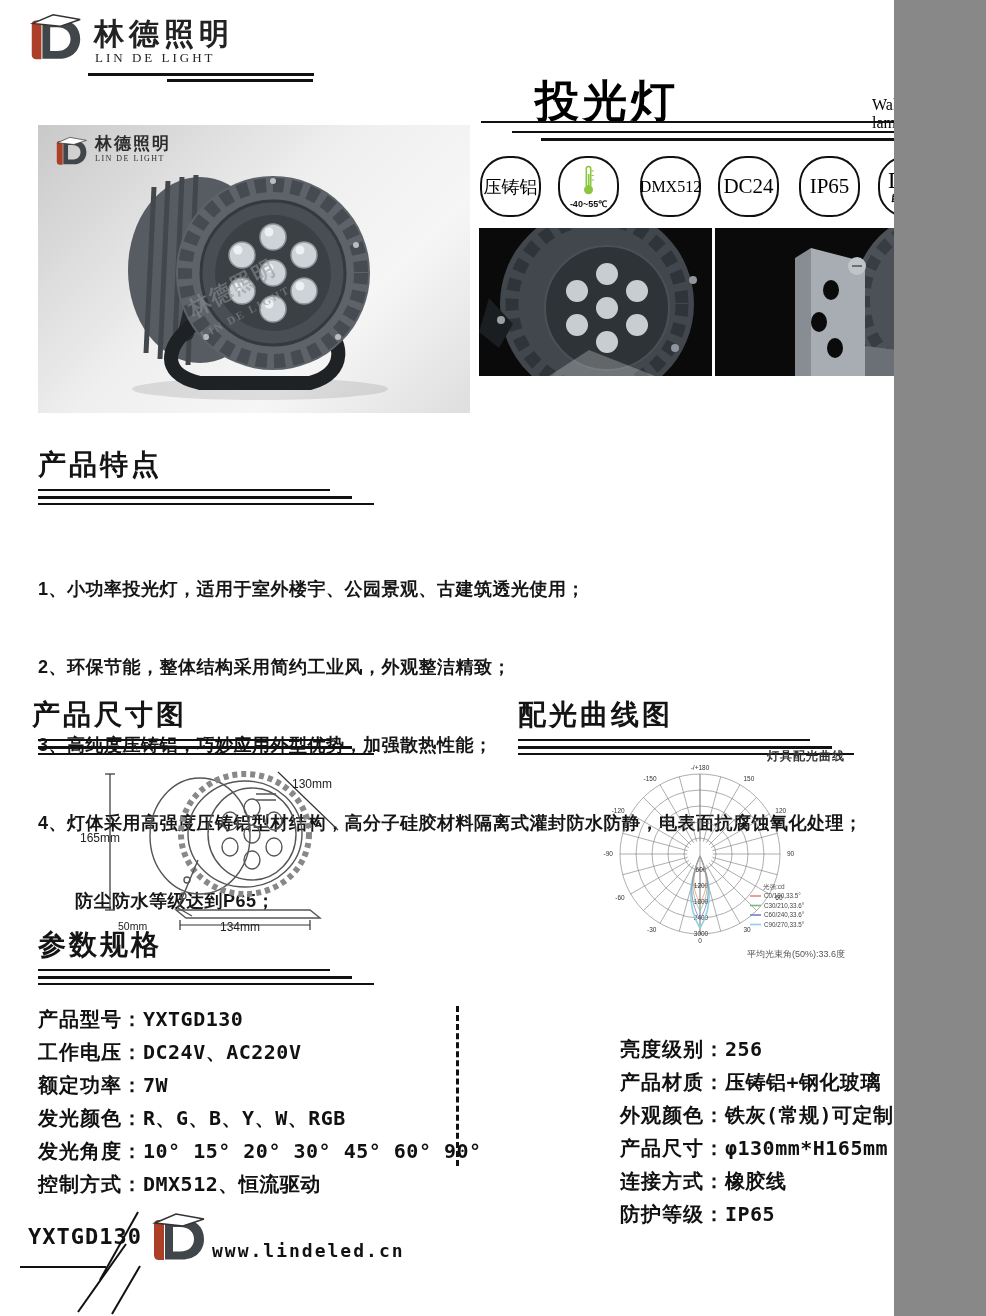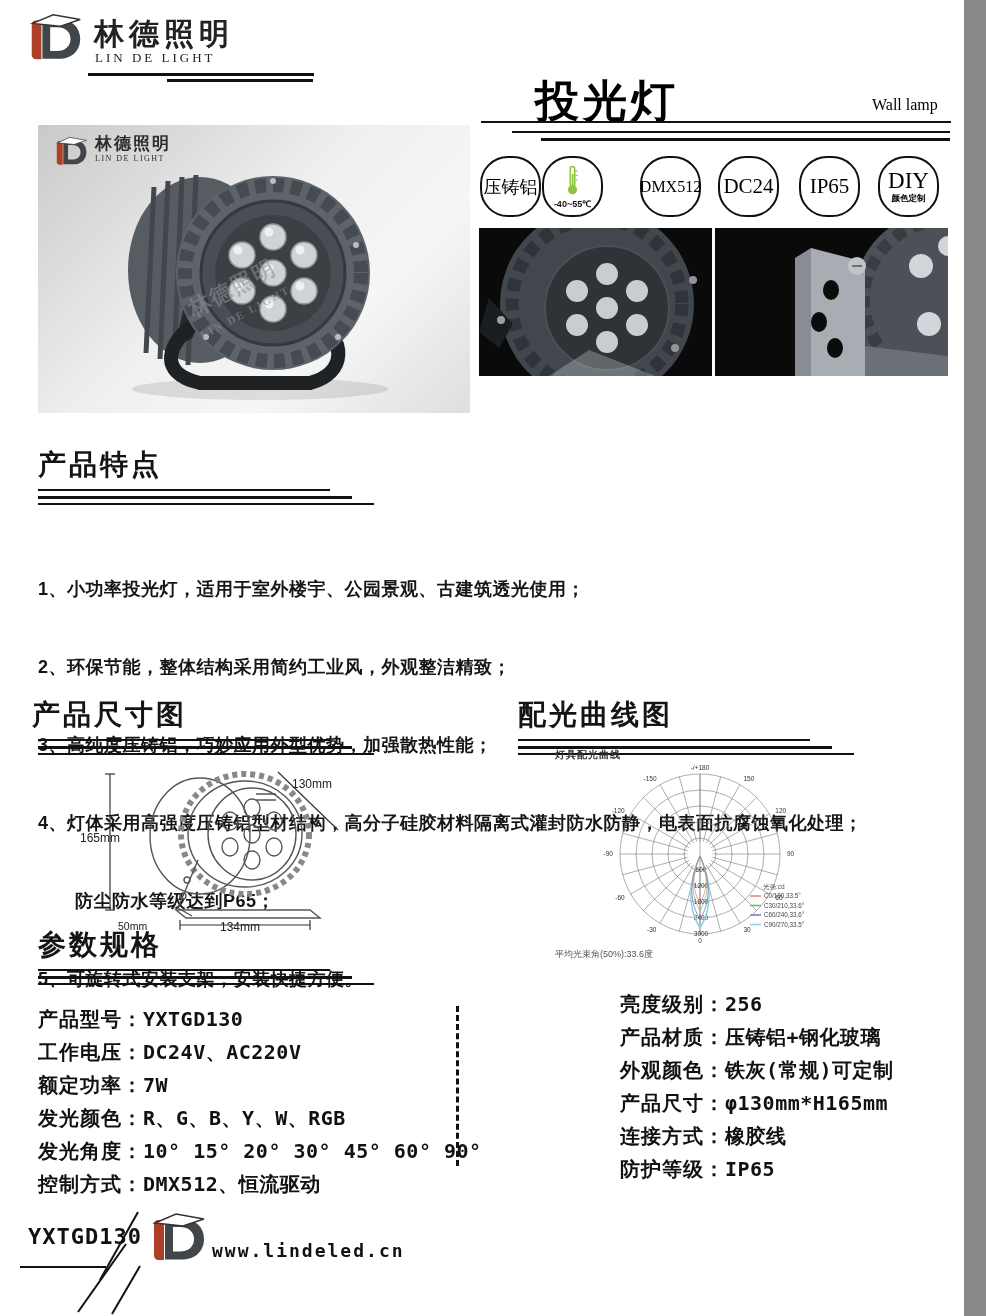--- a/index.html
+++ b/index.html
@@ -1,16 +1,16 @@
 <!DOCTYPE html>
 <html><head>
 <meta charset="utf-8">
 <style>
   html,body{margin:0;padding:0;background:#888;}
-  .page{position:relative;width:964px;height:1316px;background:#ffffff;overflow:hidden;
+  .page{position:relative;width:894px;height:1316px;background:#ffffff;overflow:hidden;
         font-family:"Liberation Sans",sans-serif;color:#111;}
   .abs{position:absolute;}
   .hline{position:absolute;background:#111;}
   
   .brand-cn{font-family:"Liberation Serif",serif;font-weight:bold;font-size:30px;letter-spacing:5px;color:#222;}
   .brand-en{font-family:"Liberation Serif",serif;font-size:13px;letter-spacing:3px;color:#222;}
   
   .doc-title{font-family:"Liberation Serif",serif;font-size:44px;font-weight:600;letter-spacing:4px;color:#000;}
   .doc-sub{font-family:"Liberation Serif",serif;font-size:16px;color:#000;}
   
@@ -41,22 +41,22 @@
   .spec-row{font-size:20px;font-weight:bold;white-space:nowrap;}
   .spec-row .lab{font-family:"Liberation Sans",sans-serif;color:#111;letter-spacing:1px;}
   .spec-row .val{font-family:"DejaVu Sans Mono",monospace;color:#111;letter-spacing:0.5px;}
   .divider{position:absolute;left:456px;top:1006px;height:160px;border-left:3.5px dashed #111;}
   
   .foot-model{position:absolute;left:28px;top:1224px;font-family:"DejaVu Sans Mono",monospace;
               font-size:22px;font-weight:bold;letter-spacing:1px;color:#111;}
   .foot-site{position:absolute;left:212px;top:1240px;font-family:"DejaVu Sans Mono",monospace;
              font-size:18px;font-weight:bold;letter-spacing:2px;color:#111;}
   .chart-wrap{position:absolute;left:555px;top:748px;width:290px;height:220px;}
-  .chart-title{position:absolute;left:0;top:0;width:290px;text-align:left;font-size:10px;font-weight:bold;color:#333;letter-spacing:1px;}
-  .chart-foot{position:absolute;left:0;top:200px;width:290px;text-align:left;font-size:9px;color:#555;}
+  .chart-title{position:absolute;left:0;top:0;width:290px;text-align:right;font-size:12px;font-weight:bold;color:#333;letter-spacing:1px;}
+  .chart-foot{position:absolute;left:0;top:200px;width:290px;text-align:right;font-size:9px;color:#555;}
   svg text{font-family:"Liberation Sans",sans-serif;}
 </style>
 </head>
 <body>
 
 <div class="page">
 
   <div class="abs" style="left:24px;top:10px;">
     <svg width="62" height="54" viewBox="0 0 64 54">
       <path d="M8,14 C8,11.5 10,10 12.5,10 H18 V50 H12.5 C10,50 8,48 8,45.5 Z" fill="#ad3e28"></path>
@@ -72,21 +72,21 @@
 
   <div class="abs doc-title" style="left:535px;top:72px;">投光灯</div>
   <div class="abs doc-sub" style="left:872px;top:96px;">Wall lamp</div>
   <div class="hline" style="left:481px;top:121px;width:470px;height:2px;"></div>
   <div class="hline" style="left:512px;top:131px;width:438px;height:2px;"></div>
   <div class="hline" style="left:541px;top:138px;width:409px;height:2.5px;"></div>
 
   <div class="badge" style="left:480px;">
     <span class="t">压铸铝</span>
   </div>
-  <div class="badge" style="left:542px;">
+  <div class="badge" style="left:558px;">
     <svg width="15" height="32" viewBox="0 0 20 40">
       <rect x="7" y="2" width="6" height="27" rx="3" fill="#ffffff" stroke="#8cc63e" stroke-width="2"></rect>
       <rect x="9" y="12" width="2.4" height="17" fill="#8cc63e"></rect>
       <circle cx="10" cy="33" r="6" fill="#8cc63e"></circle>
       <line x1="14" y1="8" x2="17" y2="8" stroke="#8cc63e" stroke-width="1.4"></line>
       <line x1="14" y1="14" x2="17" y2="14" stroke="#8cc63e" stroke-width="1.4"></line>
       <line x1="14" y1="20" x2="17" y2="20" stroke="#8cc63e" stroke-width="1.4"></line>
     </svg>
     <span class="temp">-40~55℃</span>
   </div>
@@ -204,21 +204,20 @@
   <div class="hline" style="left:38px;top:489px;width:292px;height:2px;"></div>
   <div class="hline" style="left:38px;top:496px;width:314px;height:3px;"></div>
   <div class="hline" style="left:38px;top:503px;width:336px;height:2px;"></div>
 
   <div class="feat">
     <div>1、小功率投光灯，适用于室外楼宇、公园景观、古建筑透光使用；</div>
     <div>2、环保节能，整体结构采用简约工业风，外观整洁精致；</div>
     <div>3、高纯度压铸铝，巧妙应用外型优势，加强散热性能；</div>
     <div>4、灯体采用高强度压铸铝型材结构，高分子硅胶材料隔离式灌封防水防静，电表面抗腐蚀氧化处理；</div>
     <div>　　防尘防水等级达到P65；</div>
-    <div>5、可旋转式安装支架，安装快捷方便。</div>
   </div>
 
   <div class="sec-h" style="left:32px;top:696px;">产品尺寸图</div>
   <div class="hline" style="left:38px;top:739px;width:292px;height:2px;"></div>
   <div class="hline" style="left:38px;top:746px;width:314px;height:3px;"></div>
   <div class="hline" style="left:38px;top:753px;width:336px;height:2px;"></div>
 
   <div class="abs" style="left:80px;top:760px;">
     <svg width="300" height="172" viewBox="0 0 300 172">
       <g fill="none" stroke="#555" stroke-width="1.4">
@@ -336,21 +335,21 @@
     <div class="spec-row"><span class="lab">产品型号：</span><span class="val">YXTGD130</span></div>
     <div class="spec-row"><span class="lab">工作电压：</span><span class="val">DC24V、AC220V</span></div>
     <div class="spec-row"><span class="lab">额定功率：</span><span class="val">7W</span></div>
     <div class="spec-row"><span class="lab">发光颜色：</span><span class="val">R、G、B、Y、W、RGB</span></div>
     <div class="spec-row"><span class="lab">发光角度：</span><span class="val">10° 15° 20° 30° 45° 60° 90°</span></div>
     <div class="spec-row"><span class="lab">控制方式：</span><span class="val">DMX512、恒流驱动</span></div>
   </div>
 
   <div class="divider"></div>
 
-  <div class="spec-col" style="left:620px;top:991px;">
+  <div class="spec-col" style="left:620px;top:1036px;">
     <div class="spec-row"><span class="lab">亮度级别：</span><span class="val">256</span></div>
     <div class="spec-row"><span class="lab">产品材质：</span><span class="val">压铸铝+钢化玻璃</span></div>
     <div class="spec-row"><span class="lab">外观颜色：</span><span class="val">铁灰(常规)可定制</span></div>
     <div class="spec-row"><span class="lab">产品尺寸：</span><span class="val">φ130mm*H165mm</span></div>
     <div class="spec-row"><span class="lab">连接方式：</span><span class="val">橡胶线</span></div>
     <div class="spec-row"><span class="lab">防护等级：</span><span class="val">IP65</span></div>
   </div>
 
   <div class="foot-model">YXTGD130</div>
   <div class="hline" style="left:20px;top:1266px;width:86px;height:2px;"></div>

